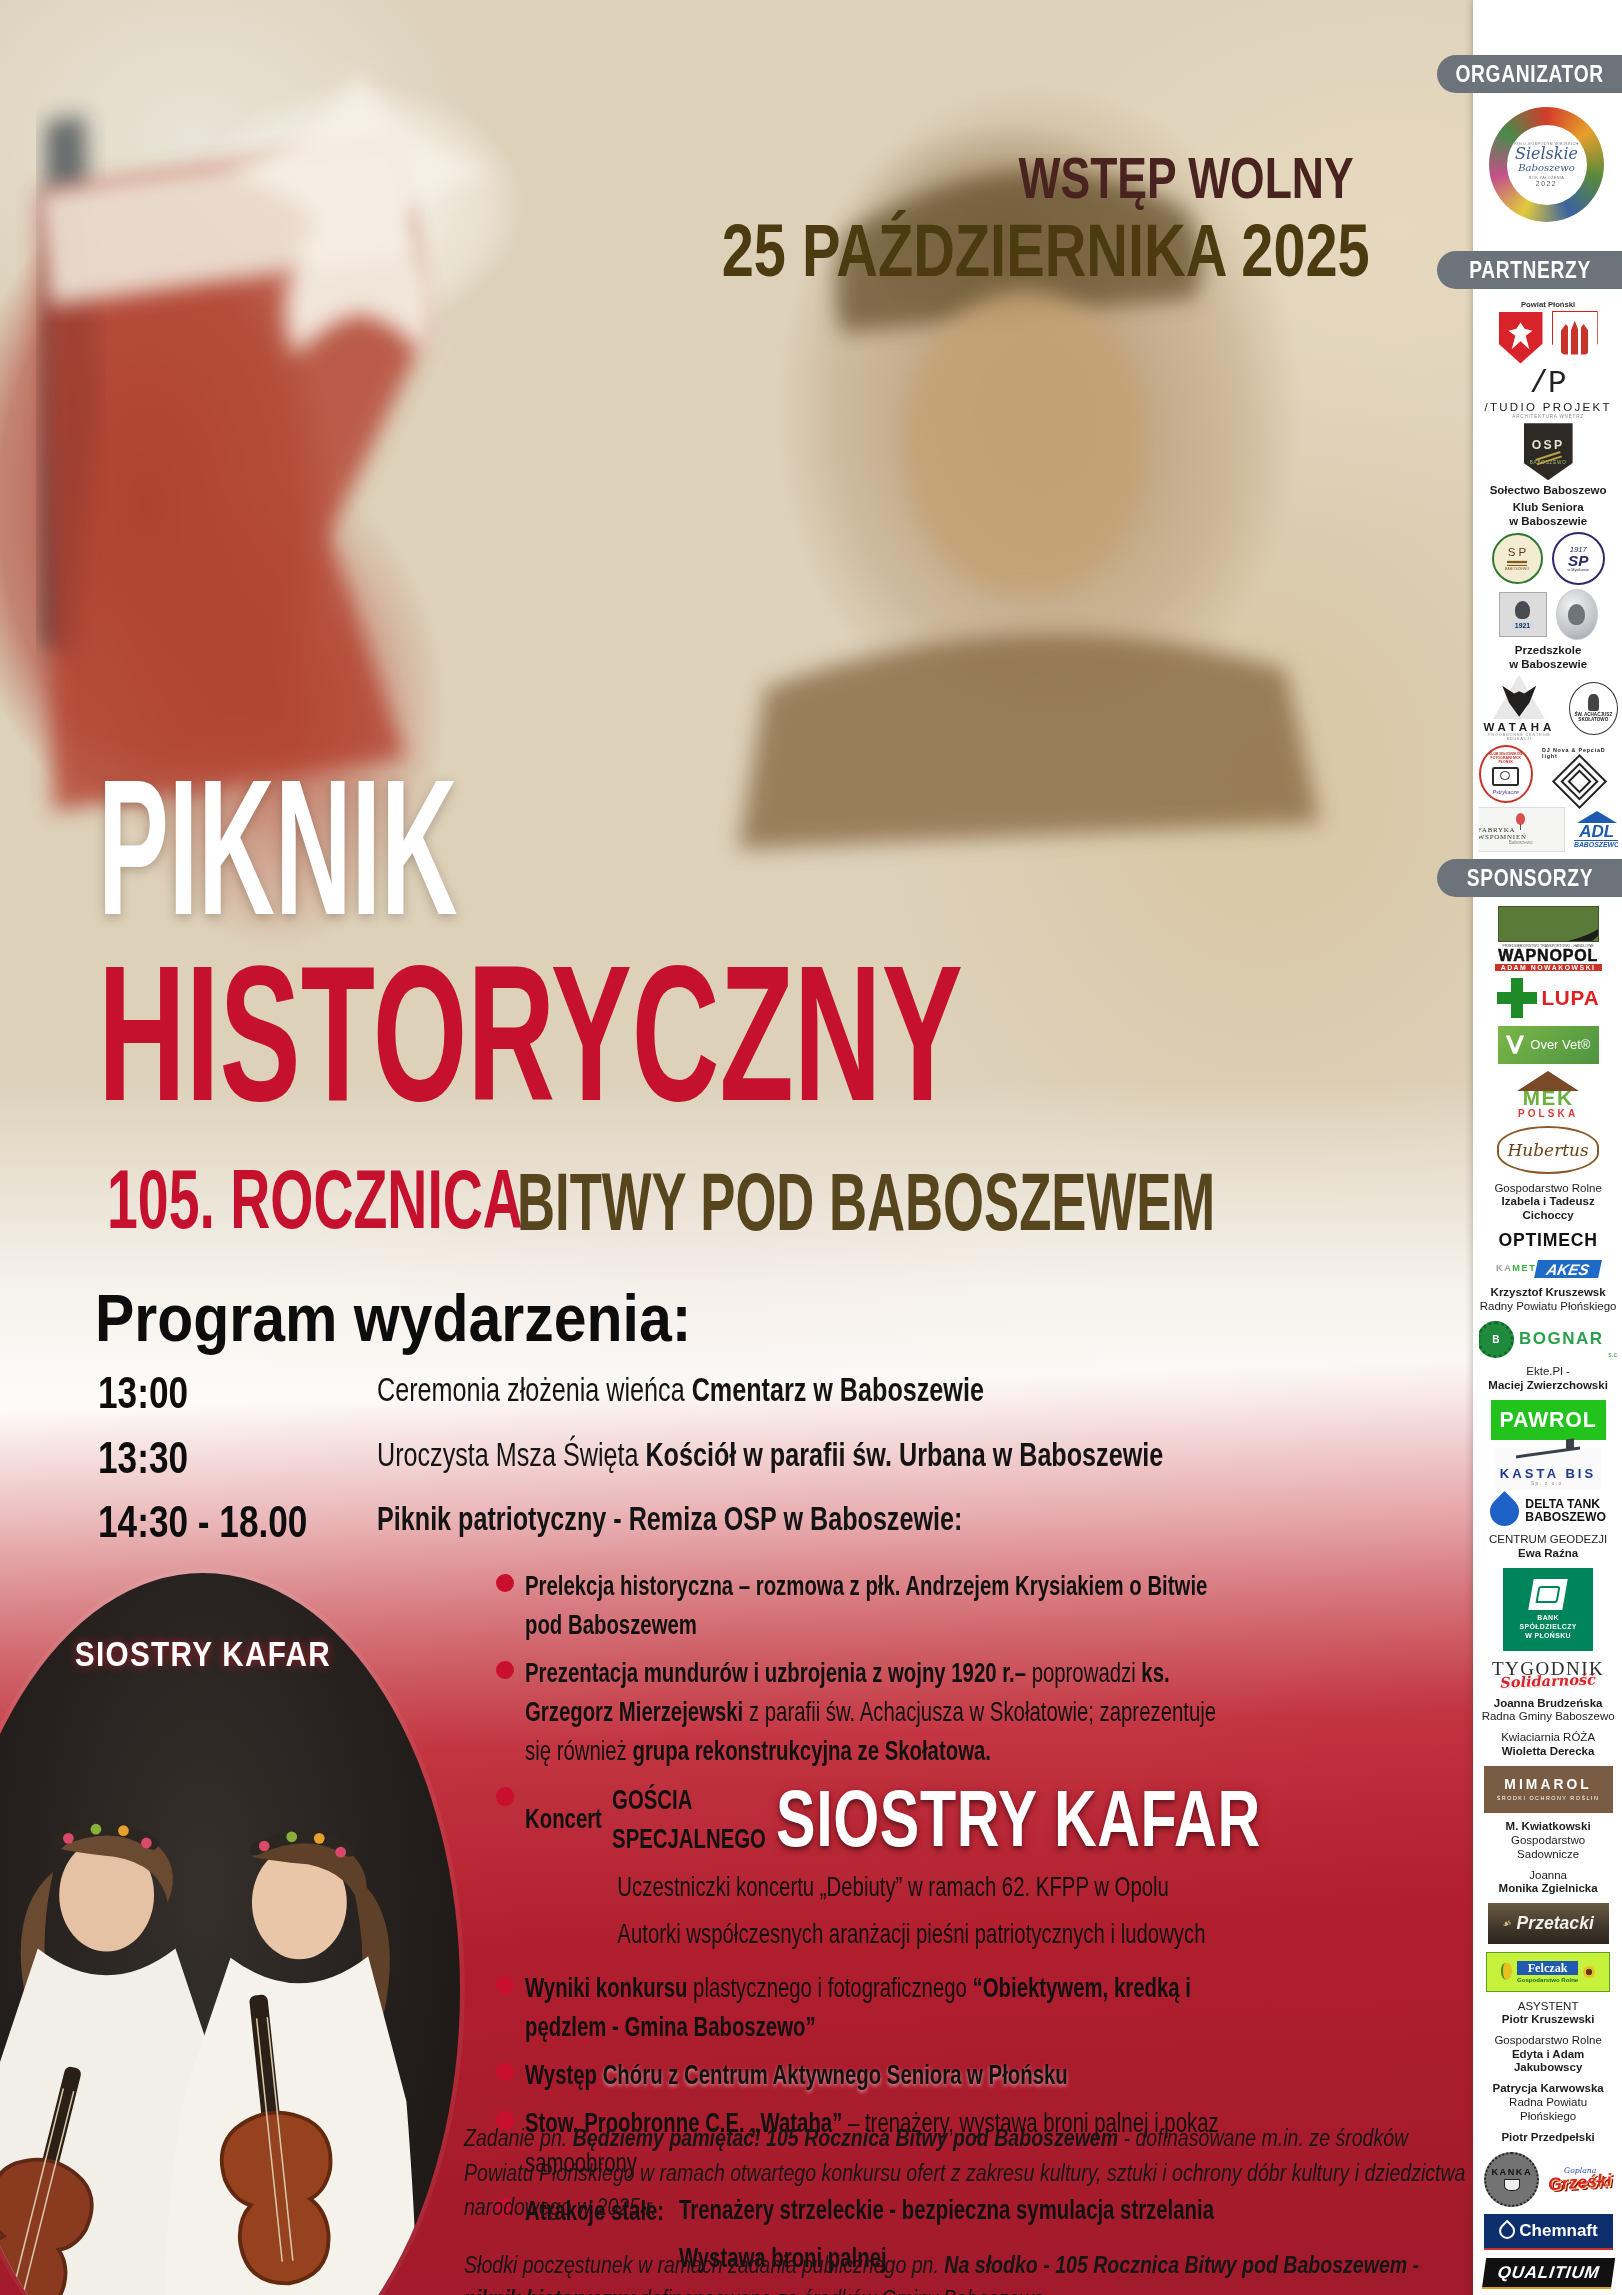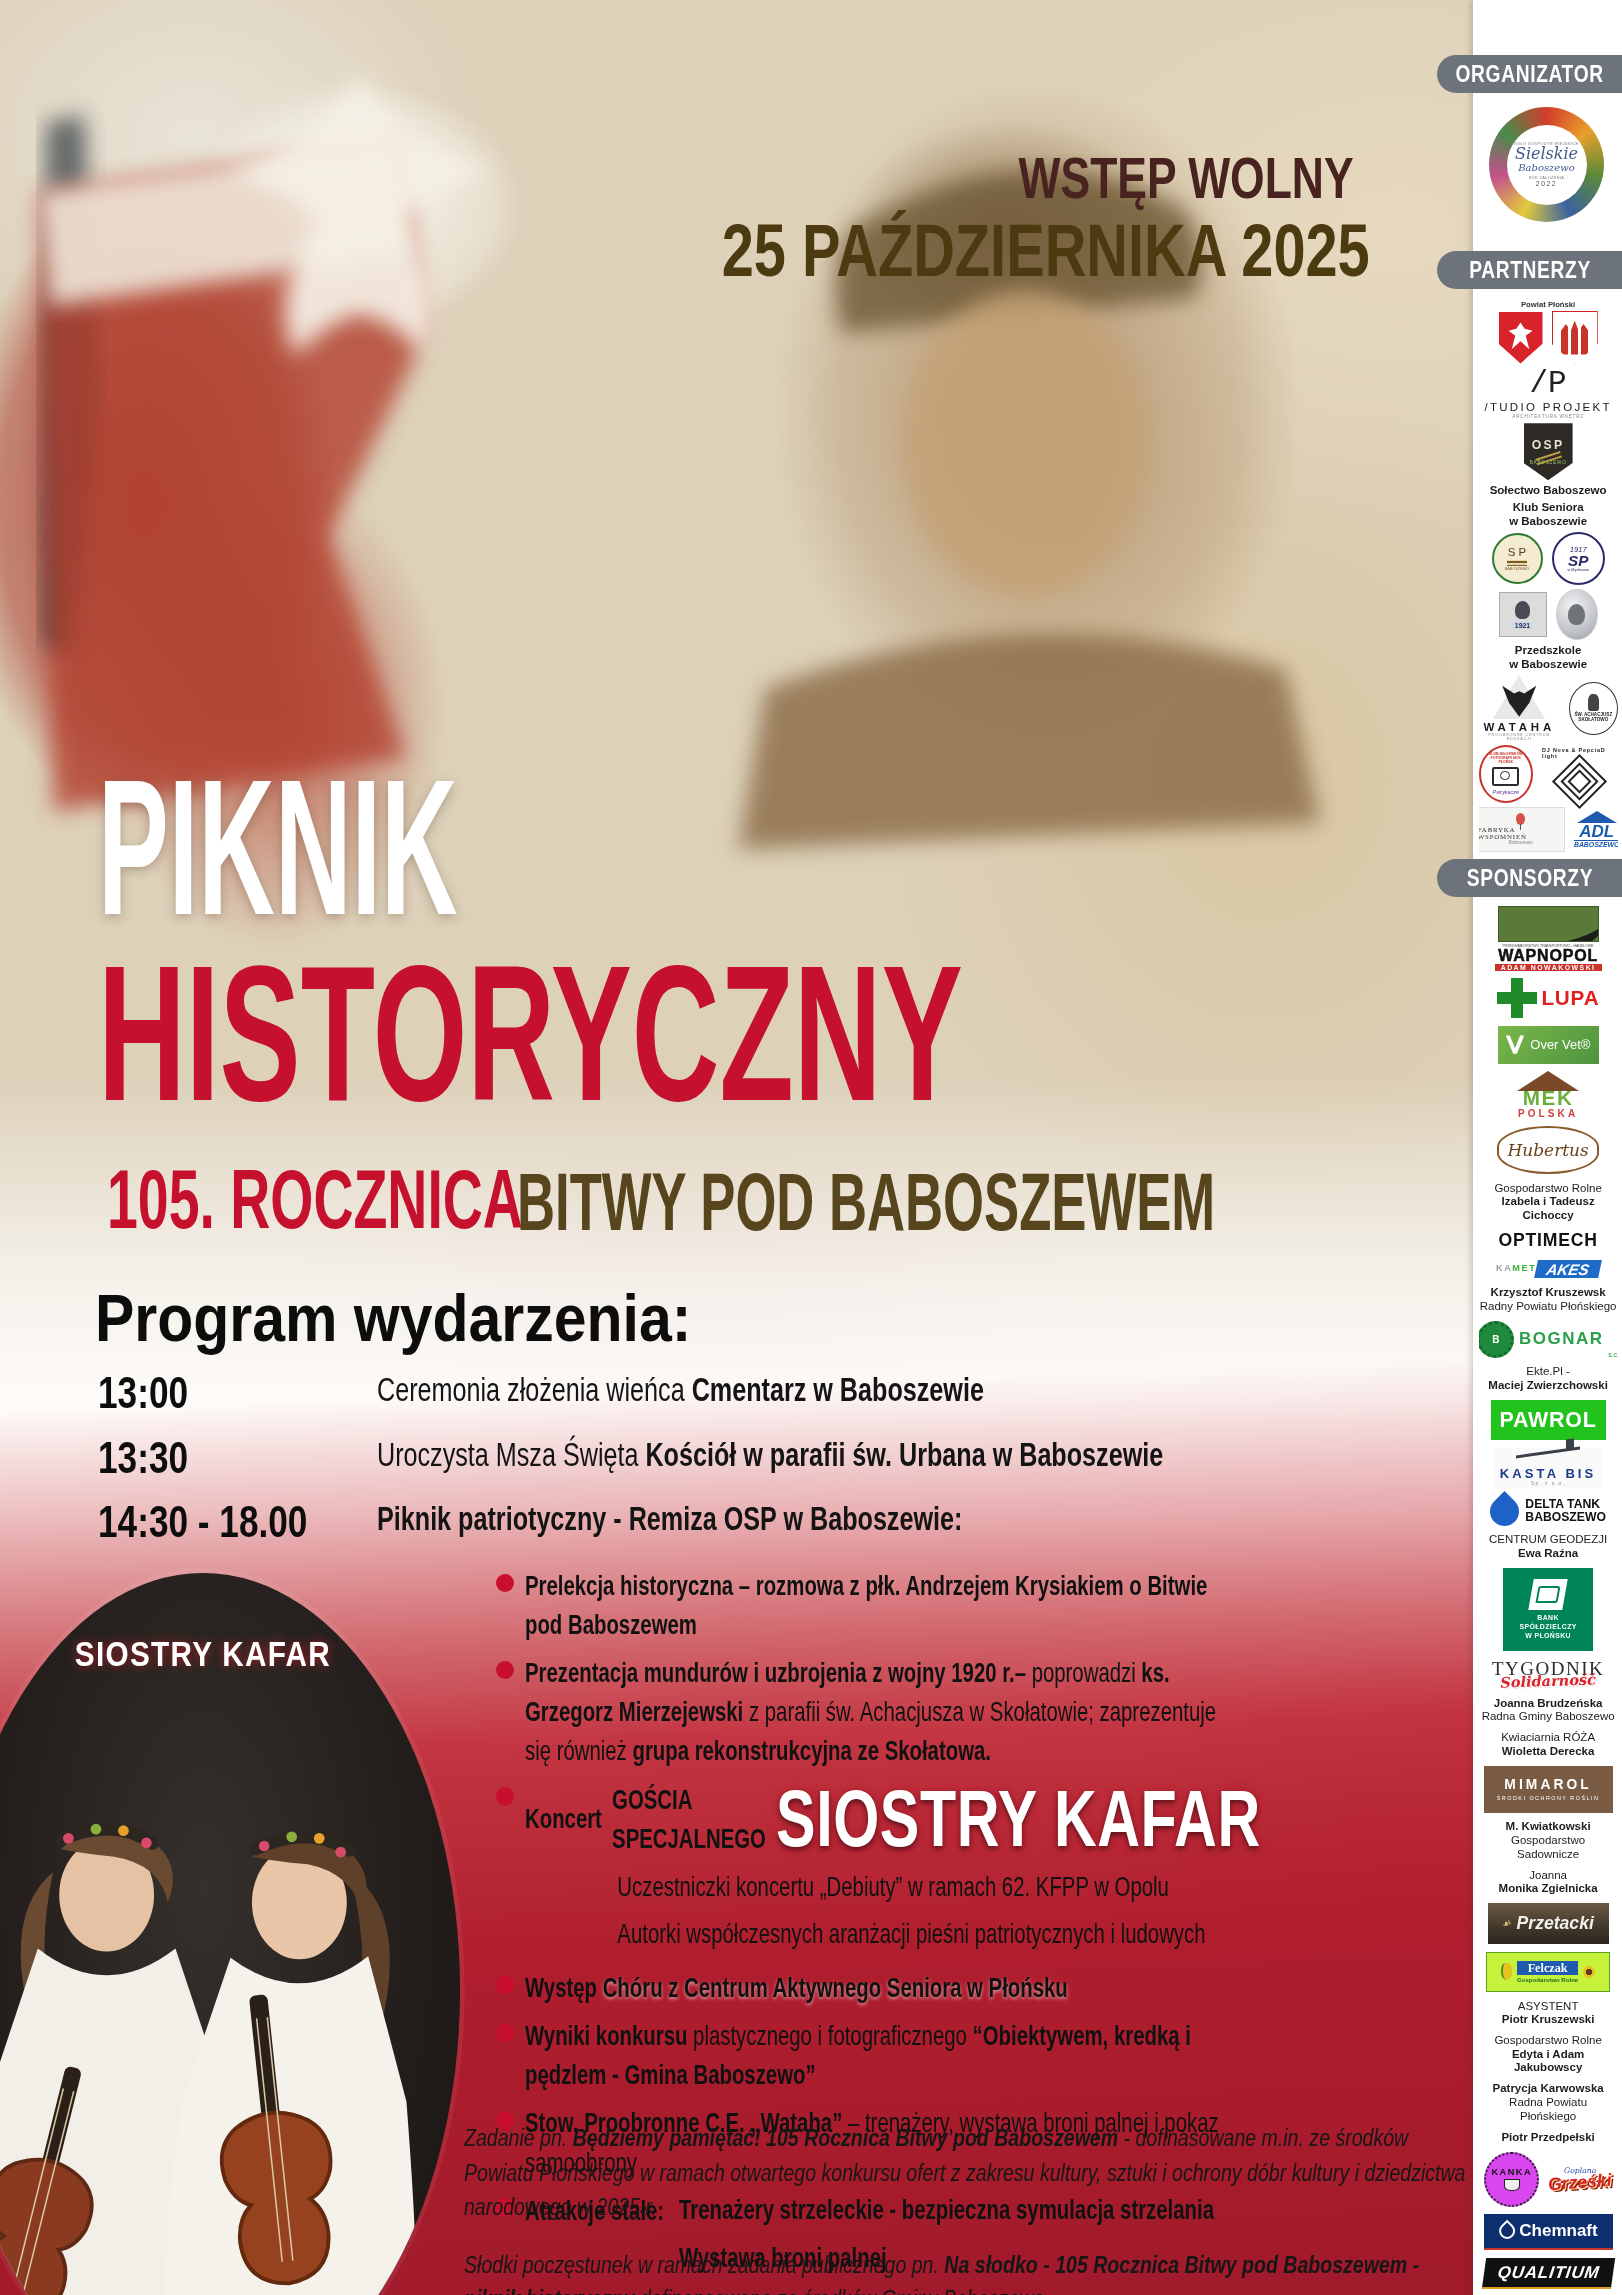--- a/index.html
+++ b/index.html
@@ -183,21 +183,21 @@
   .mim-s{font-size:5.4px;letter-spacing:1.5px;margin-top:3.1px;}
   .przet{width:121px;height:41px;background:linear-gradient(180deg,#6b5a43 0%,#41372b 60%,#2c251d 100%);display:flex;align-items:center;justify-content:center;gap:4.6px;}
   .przet-n{color:#f2f0ea;font-size:17.6px;font-weight:700;font-style:italic;}
   .wheat{color:#d8c27a;font-size:10.7px;transform:rotate(-20deg);}
   .felczak{width:122px;height:38px;background:#c6f23c;border:1.5px solid #5aa020;display:flex;align-items:center;justify-content:center;gap:4.6px;}
   .corn{width:9.2px;height:17px;background:#e8c020;border-radius:50% 50% 60% 60%;border-left:2.3px solid #4a9020;}
   .fel-box{text-align:center;line-height:1;}
   .fel-n{background:#1d5ab0;color:#fff;font-family:"Liberation Serif",serif;font-weight:700;font-size:12.2px;padding:0.8px 7.7px;}
   .fel-s{font-size:6.1px;font-weight:700;color:#1d6a1d;margin-top:1.5px;}
   .sunf{width:12.2px;height:12.2px;border-radius:50%;background:radial-gradient(circle,#5a3a1a 0 36%,#e8c020 38%);}
-  .kanka{width:51px;height:51px;border-radius:50%;border:2.3px dotted #222;background:#d946ef;display:flex;flex-direction:column;align-items:center;justify-content:center;}
+  .kanka{width:51px;height:51px;border-radius:50%;border:2.3px dotted #222;background:#737373;display:flex;flex-direction:column;align-items:center;justify-content:center;}
   .kanka-n{font-size:9.2px;font-weight:700;letter-spacing:1.5px;color:#111;}
   .cup{width:13.8px;height:10.7px;background:#eee;border:1.5px solid #222;border-radius:0 0 40% 40%;margin-top:1.5px;}
   .grz{display:flex;flex-direction:column;align-items:center;line-height:1;}
   .gop{font-family:"DejaVu Serif",serif;font-style:italic;font-size:7.7px;color:#2a4ab0;}
   .grz-n{font-size:17.6px;font-weight:900;font-style:italic;color:#d8232a;transform:rotate(-4deg);text-shadow:1.1px 1.1px 0 #f8d880,2.3px 2.3px 0 #8a1212;}
   .chem{width:129px;height:34px;background:#0d2f6e;border-bottom:2.3px solid #c8332a;display:flex;align-items:center;justify-content:center;gap:4.6px;}
   .chem-d{width:12.2px;height:12.2px;border:2.3px solid #fff;border-radius:0 50% 50% 50%;transform:rotate(45deg);}
   .chem-n{color:#fff;font-size:17px;font-weight:700;}
   .quali{width:129px;height:29px;background:#111;border-bottom:2.3px solid #d8a020;transform:skewX(-8deg);display:flex;align-items:center;justify-content:center;}
   .quali span{color:#fff;font-size:17px;font-weight:900;font-style:italic;letter-spacing:0.8px;}
@@ -262,25 +262,25 @@
       <div class="bt koncert-line">
         <b>Koncert</b>
         <b>GOŚCIA SPECJALNEGO</b>
         <span class="big-name cond">SIOSTRY KAFAR</span>
       </div>
     </div>
     <div class="bt sub-line"><span>Uczestniczki koncertu „Debiuty” w ramach 62. KFPP w Opolu</span></div>
     <div class="bt sub-line" style="margin-bottom:15.3px;"><span>Autorki współczesnych aranżacji pieśni patriotycznych i ludowych</span></div>
     <div class="b-item">
       <span class="dot"></span>
-      <div class="bt"><b>Występ </b><b style="text-shadow:0 1.5px 4.6px rgba(255,255,255,.55);">Chóru z Centrum Aktywnego Seniora w Płońsku</b></div>
+      <div class="bt"><b>Wyniki konkursu</b><span> plastycznego i fotograficznego </span><b>“Obiektywem, kredką i pędzlem - Gmina Baboszewo”</b></div>
     </div>
     <div class="b-item">
       <span class="dot"></span>
-      <div class="bt"><b>Wyniki konkursu</b><span> plastycznego i fotograficznego </span><b>“Obiektywem, kredką i pędzlem - Gmina Baboszewo”</b></div>
+      <div class="bt"><b>Występ </b><b style="text-shadow:0 1.5px 4.6px rgba(255,255,255,.55);">Chóru z Centrum Aktywnego Seniora w Płońsku</b></div>
     </div>
     <div class="b-item">
       <span class="dot"></span>
       <div class="bt"><b>Stow. Proobronne C.E. „Wataha”</b><span> – trenażery, wystawa broni palnej i pokaz samoobrony</span></div>
     </div>
     <div class="b-item attr-row">
       <span class="dot"></span>
       <div class="bt">
         <b class="attr-label">Atrakcje stałe:</b>
         <div class="attr-list">

